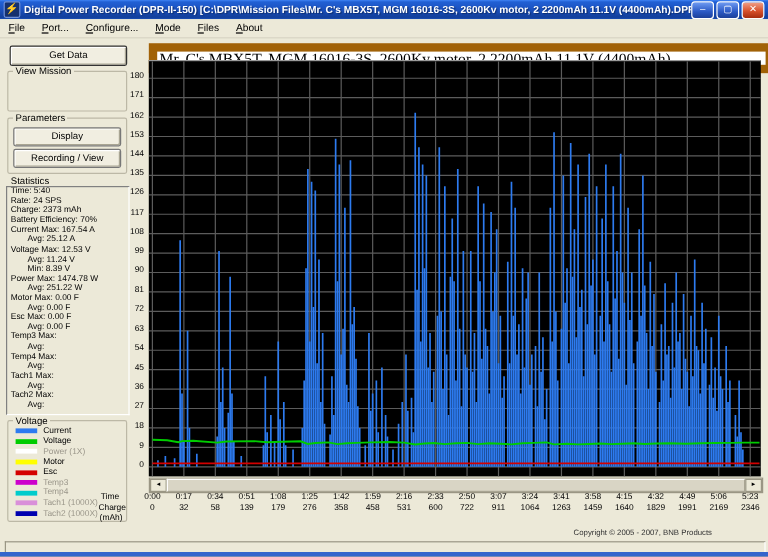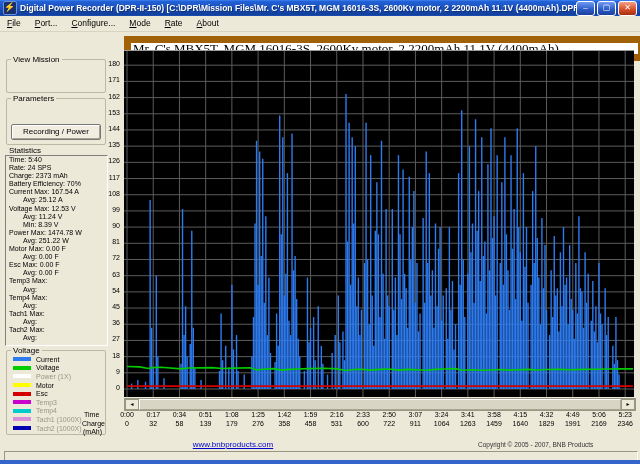--- a/index.html
+++ b/index.html
@@ -79,33 +79,35 @@
         <div class="tb-btn">▢</div>
         <div class="tb-btn close">✕</div>
       </div>
   </div>
 
   <div class="menubar">
       <span class="menu-item">File</span>
       <span class="menu-item">Port...</span>
       <span class="menu-item">Configure...</span>
       <span class="menu-item">Mode</span>
-      <span class="menu-item">Rate</span>
+      <span class="menu-item">Files</span>
       <span class="menu-item">About</span>
     </div>
 
+  <div class="btn" style="left:8px;top:38px;width:96px;height:15px;line-height:14px;border-color:#333;">Get Data</div>
 
   <fieldset style="left:6px;top:55px;width:98px;height:36px;">
     <legend>View Mission</legend>
   </fieldset>
 
   <fieldset style="left:6px;top:94px;width:98px;height:49px;">
     <legend>Parameters</legend>
   </fieldset>
-  <div class="btn" style="left:11px;top:124px;width:88px;height:14px;line-height:13px;">Recording / Power</div>
+  <div class="btn" style="left:11px;top:106px;width:88px;height:14px;line-height:13px;">Display</div>
+  <div class="btn" style="left:11px;top:124px;width:88px;height:14px;line-height:13px;">Recording / View</div>
 
   <div class="stats-title">Statistics</div>
   <div class="stats-panel">
       <div class="stat-line">Time: 5:40</div>
       <div class="stat-line">Rate: 24 SPS</div>
       <div class="stat-line">Charge: 2373 mAh</div>
       <div class="stat-line">Battery Efficiency: 70%</div>
       <div class="stat-line">Current Max: 167.54 A</div>
       <div class="stat-line indent">Avg: 25.12 A</div>
       <div class="stat-line">Voltage Max: 12.53 V</div>
@@ -534,16 +536,15 @@
       <span class="xtick" style="left: 317.65px;">1064</span>
       <span class="xtick" style="left: 343.87px;">1263</span>
       <span class="xtick" style="left: 370.091px;">1459</span>
       <span class="xtick" style="left: 396.312px;">1640</span>
       <span class="xtick" style="left: 422.533px;">1829</span>
       <span class="xtick" style="left: 448.754px;">1991</span>
       <span class="xtick" style="left: 474.974px;">2169</span>
       <span class="xtick" style="left: 501.195px;">2346</span>
     </div>
 
-  <div class="flink" style="left:158px;width:150px;">www.bnbproducts.com</div>
   <div class="fcopy">Copyright © 2005 - 2007, BNB Products</div>
 
 </div>
 
 </body></html>

